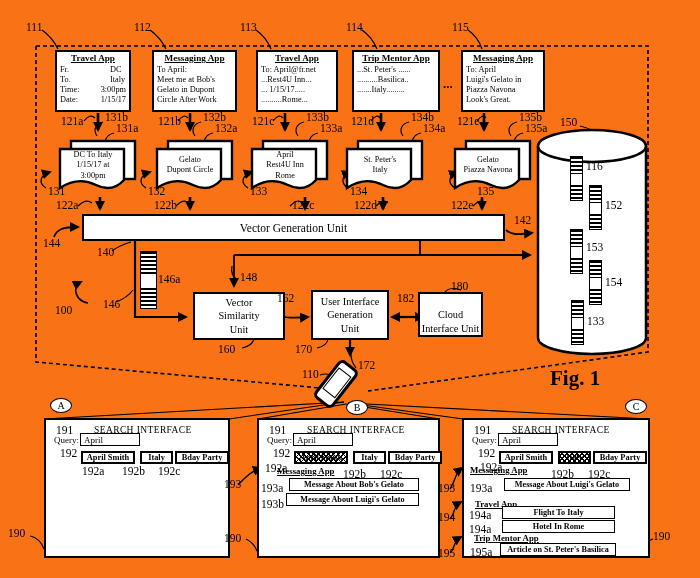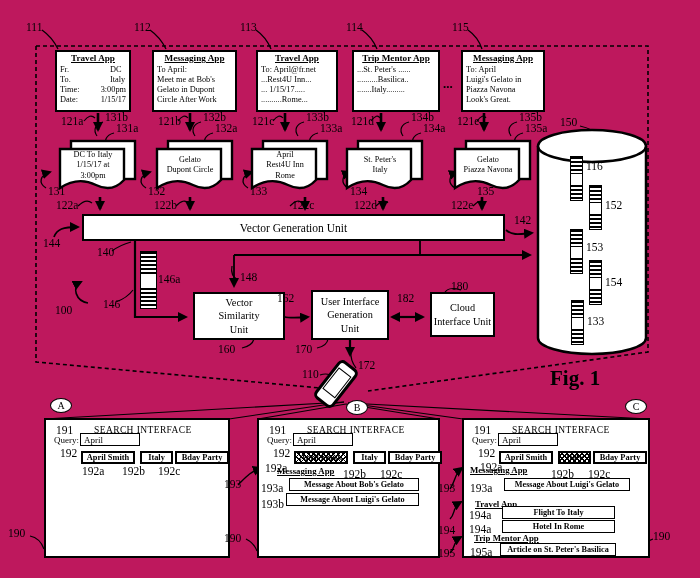--- a/index.html
+++ b/index.html
@@ -1,16 +1,16 @@
 <!DOCTYPE html>
 <html><head>
 <meta charset="utf-8">
 <style>
   html,body{margin:0;padding:0;background:#fff;}
-  .stage{position:relative;width:700px;height:578px;background:#be185d;overflow:hidden;
+  .stage{position:relative;width:700px;height:578px;background:#f97316;overflow:hidden;
          font-family:"Liberation Serif","DejaVu Serif",serif;color:#000;}
   .abs{position:absolute;box-sizing:border-box;}
   .ref{position:absolute;font-size:11.5px;line-height:1;white-space:nowrap;z-index:4;}
   .overlay{position:absolute;left:0;top:0;z-index:1;}
   .z2{z-index:2;}
   
   .appbox{border:2.5px solid #000;background:#fff;z-index:2;padding:1px 3px;font-size:8.3px;line-height:1.2;}
   .appbox .ttl{font-weight:bold;text-decoration:underline;text-align:center;font-size:9.2px;margin-bottom:1px;}
   .approw{display:flex;}
   .approw .k{width:50px;}
@@ -355,21 +355,21 @@
   <span class="ref" style="left:277px;top:293px;">162</span>
 
   <div class="abs unit" style="left:311px;top:290px;width:78px;height:50px;">
     <div>User Interface</div>
     <div>Generation</div>
     <div>Unit</div>
   </div>
   <span class="ref" style="left:295px;top:344px;">170</span>
   <span class="ref" style="left:397px;top:293px;">182</span>
 
-  <div class="abs unit" style="left:430px;top:292px;width:65px;height:45px;">
+  <div class="abs unit" style="left:418px;top:292px;width:65px;height:45px;justify-content:flex-end;">
     <div>Cloud</div>
     <div>Interface Unit</div>
   </div>
   <span class="ref" style="left:451px;top:281px;">180</span>
 
   <svg class="abs z2" style="left:536px;top:128px;" width="112" height="232" viewBox="0 0 112 232">
     <path d="M2,18 V210 A54,16 0 0 0 110,210 V18" fill="#fff" stroke="#000" stroke-width="2.5"></path>
     <ellipse cx="56" cy="18" rx="54" ry="16" fill="#fff" stroke="#000" stroke-width="2.5"></ellipse>
   </svg>
   <span class="ref" style="left:560px;top:117px;">150</span>
@@ -448,17 +448,17 @@
     <div class="apphead" style="left:11px;top:79px;">Travel App</div>
     <span class="ref" style="left:5px;top:90px;">194a</span>
     <button class="result" style="left:38px;top:86px;width:113px;height:13px;">Flight To Italy</button>
     <span class="ref" style="left:5px;top:104px;">194a</span>
     <button class="result" style="left:38px;top:100px;width:113px;height:13px;">Hotel In Rome</button>
     <div class="apphead" style="left:10px;top:113px;">Trip Mentor App</div>
     <span class="ref" style="left:6px;top:127px;">195a</span>
     <button class="result" style="left:36px;top:123px;width:116px;height:13px;">Article on St. Peter's Basilica</button>
   </div>
   <span class="ref" style="left:438px;top:483px;">193</span>
-  <span class="ref" style="left:438px;top:525px;">194</span>
+  <span class="ref" style="left:438px;top:512px;">194</span>
   <span class="ref" style="left:438px;top:548px;">195</span>
   <span class="ref" style="left:653px;top:531px;">190</span>
 
 </div>
 
 </body></html>

